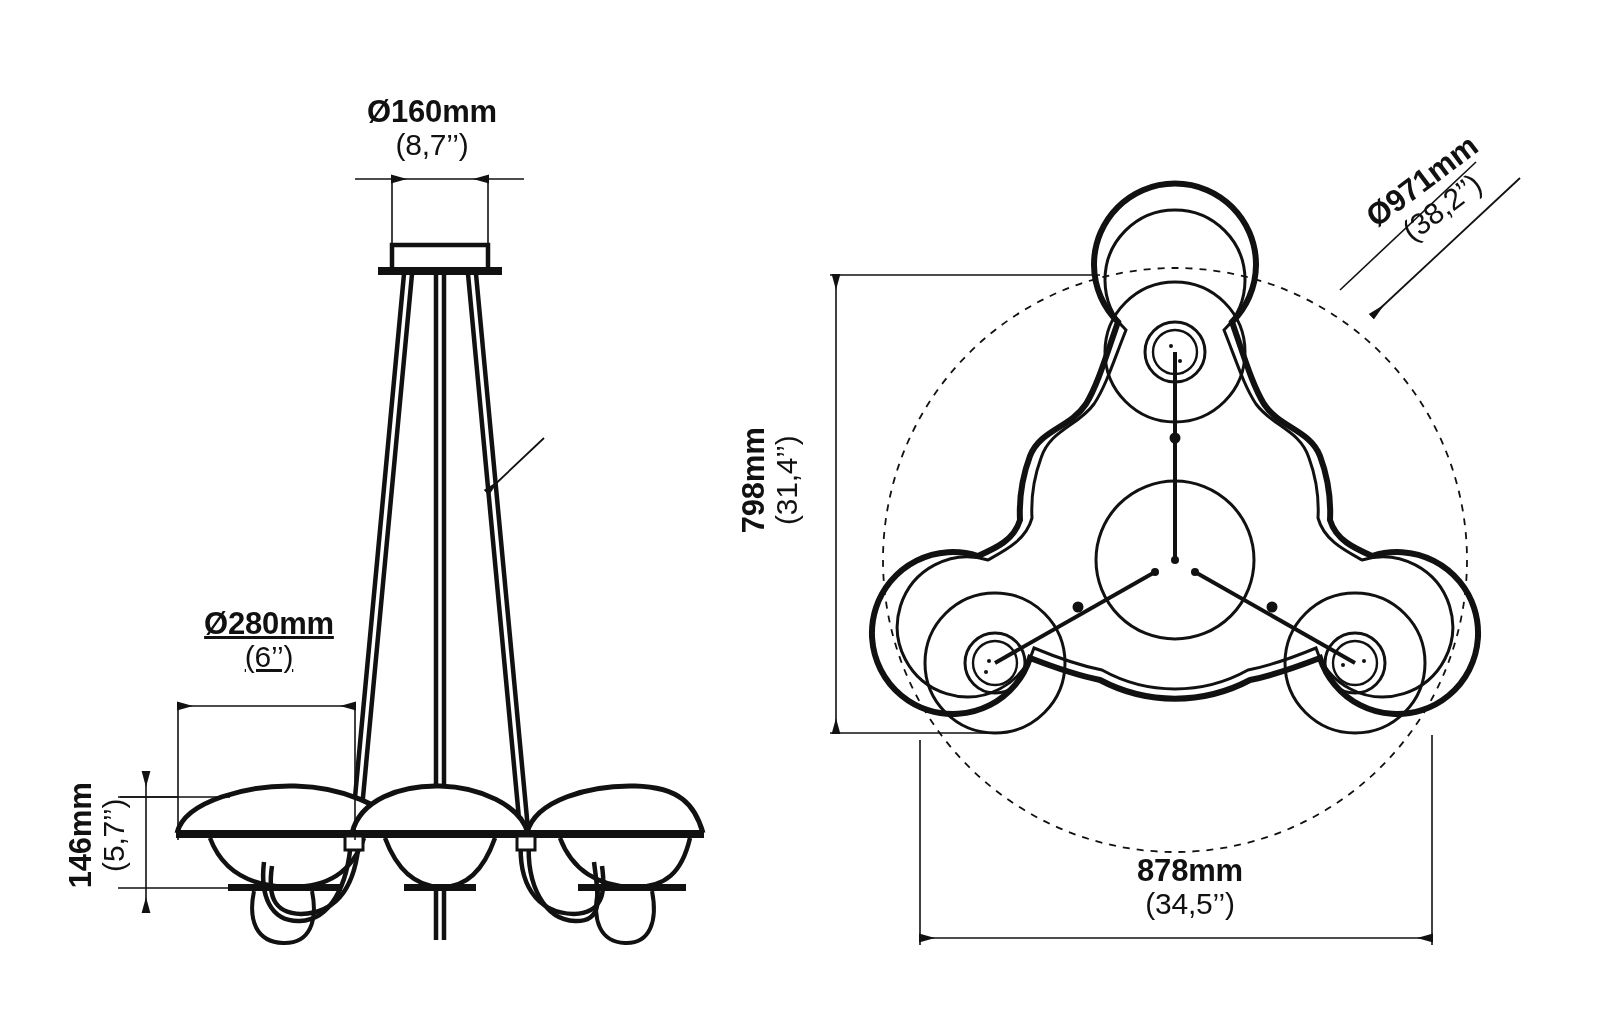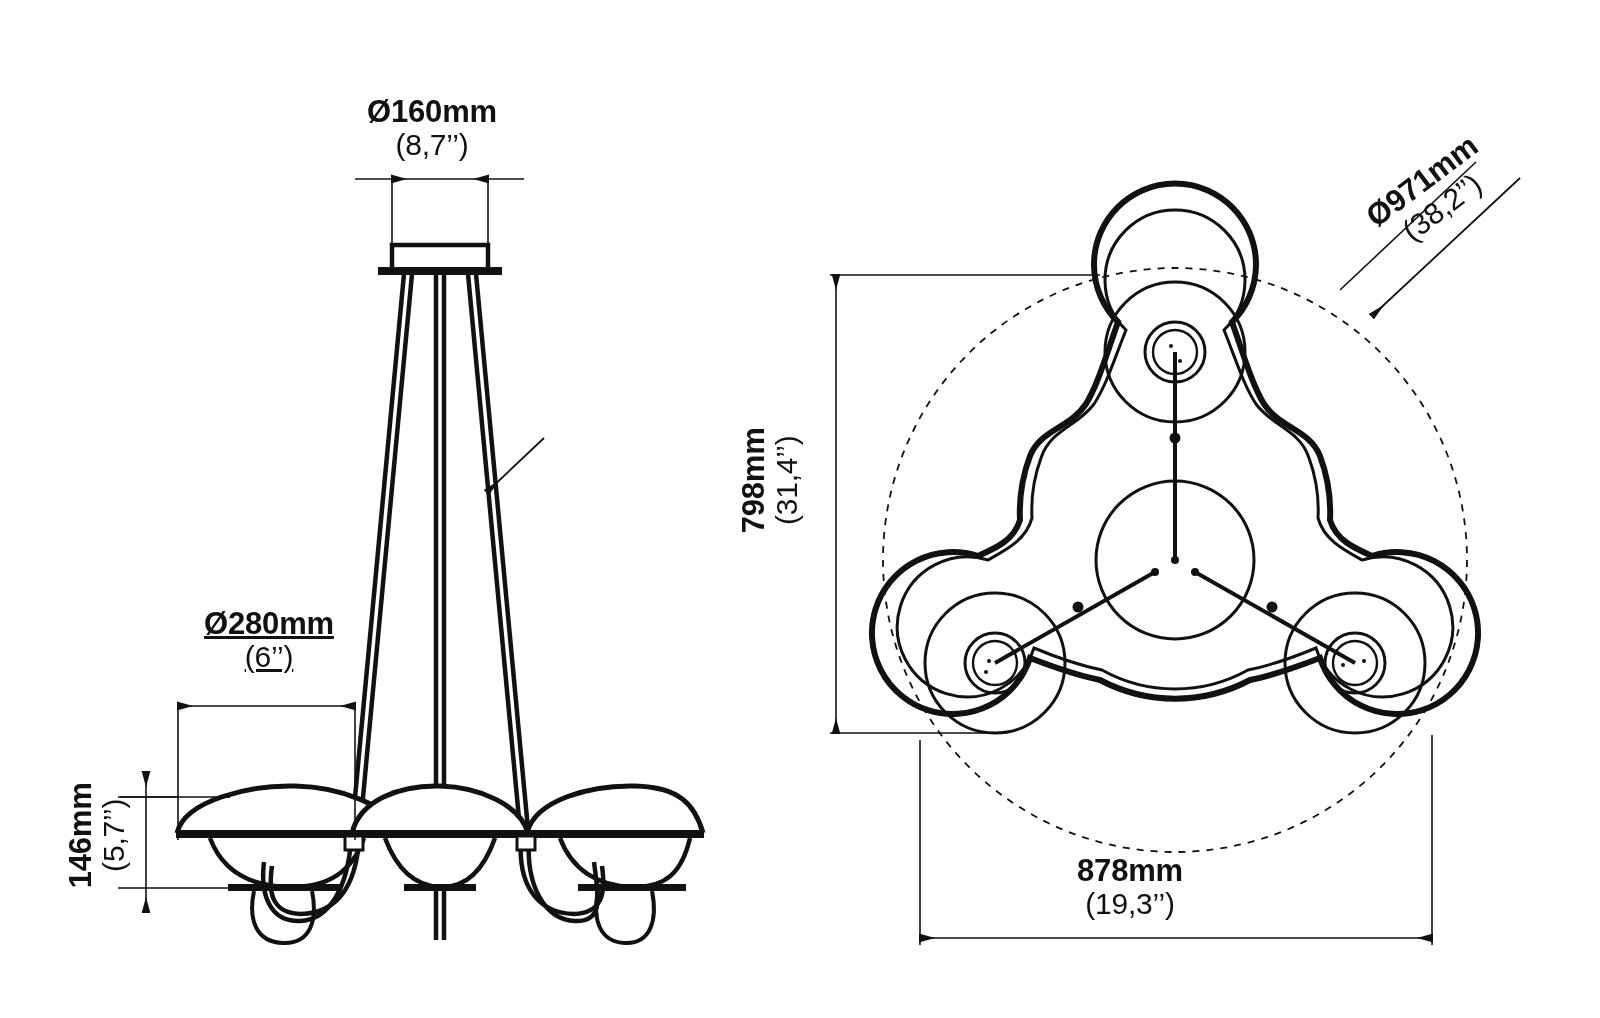--- a/index.html
+++ b/index.html
@@ -263,23 +263,23 @@
     <span class="main">146mm</span>
     <span class="sub">(5,7’’)</span>
   </div>
 
 
   <div class="dimtext rot90" style="left:680px; top:448px; width:180px;">
     <span class="main">798mm</span>
     <span class="sub">(31,4’’)</span>
   </div>
 
-  <div class="dimtext" style="left:1040px; top:855px; width:180px;">
+  <div class="dimtext" style="left:1100px; top:855px; width:180px;">
     <span class="main">878mm</span>
-    <span class="sub">(19,3’’)</span>
+    <span class="sub">(34,5’’)</span>
   </div>
 
   <div class="dimtext rot37" style="left:1337px; top:162px; width:190px;">
     <span class="main">Ø971mm</span>
     <span class="sub">(38,2’’)</span>
   </div>
 
 </div>
 
 </body></html>

